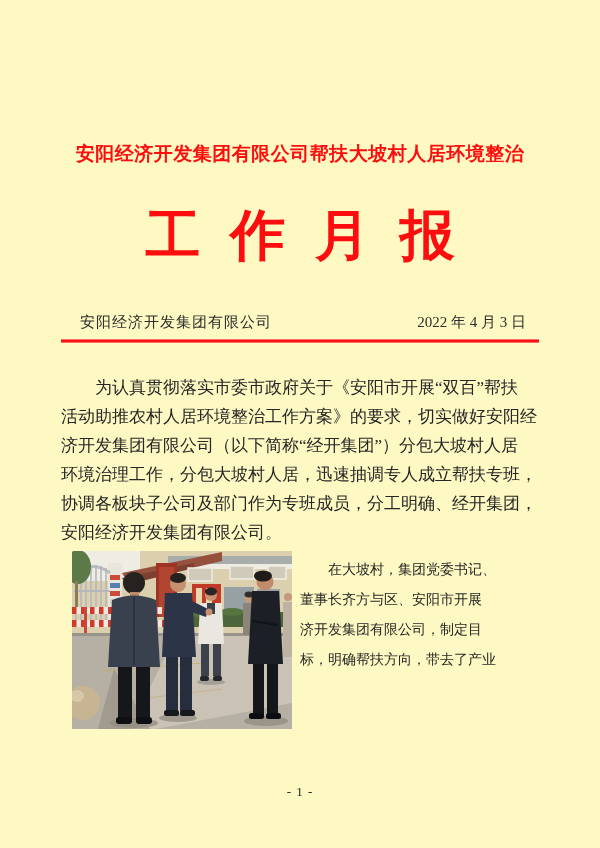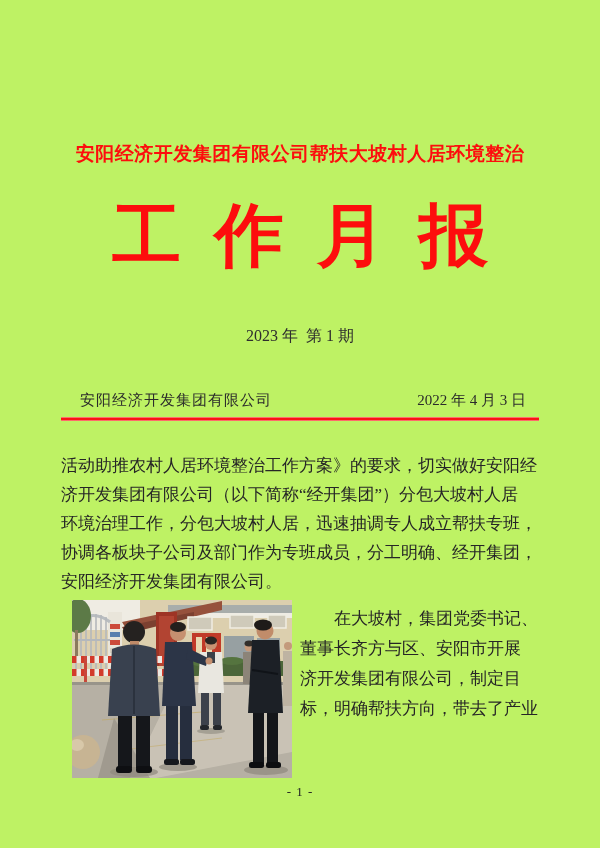--- a/index.html
+++ b/index.html
@@ -1,39 +1,39 @@
 <!DOCTYPE html>
 <html><head>
 <meta charset="utf-8">
 <style>
   html, body { margin: 0; padding: 0; background: #ffffff; }
   .page {
     position: relative;
     width: 600px;
     height: 848px;
     margin: 0 auto;
-    background: #bef264;
+    background: #fef9c3;
     overflow: hidden;
     color: #262626;
     font-family: "Liberation Serif", "DejaVu Serif", serif;
   }
   .doc-title {
     margin: 0;
     padding-top: 143px;
     font-size: 19px;
     line-height: 21px;
     font-weight: bold;
     color: #fd0d0d;
     text-align: center;
     letter-spacing: 0.5px;
     white-space: nowrap;
   }
   .masthead {
     margin-top: 40px;
-    font-size: 69px;
+    font-size: 55px;
     line-height: 64px;
     font-weight: bold;
     color: #fd0d0d;
     text-align: center;
     word-spacing: 16px;
     white-space: pre;
   }
   .issue-line {
     margin-top: 58px;
     font-size: 16px;
@@ -79,21 +79,21 @@
   .photo-fig {
     flex: 0 0 auto;
     margin: 2px 0 0 11px;
     width: 220px;
     height: 178px;
     line-height: 0;
   }
   .col-right {
     margin-left: 8px;
     padding-top: 6px;
-    font-size: 17px;
+    font-size: 14px;
   }
   .col-right .t-line { line-height: 30px; }
   .page-num {
     position: absolute;
     left: 0;
     right: 0;
     top: 784px;
     text-align: center;
     font-size: 13px;
     letter-spacing: 1px;
@@ -103,30 +103,30 @@
 </style>
 </head>
 <body>
 
 <div class="page">
 
   <h1 class="doc-title">安阳经济开发集团有限公司帮扶大坡村人居环境整治</h1>
 
   <div class="masthead">工 作 月 报</div>
 
-  <div class="issue-line">2023 年  第 1 期</div>
 
   <div class="info-row">
     <span class="org">安阳经济开发集团有限公司</span>
     <span class="date">2022 年 4 月 3 日</span>
   </div>
 
   <div class="red-rule"></div>
 
   <div class="body-block">
+    <div class="t-line indent">为认真贯彻落实市委市政府关于《安阳市开展“双百”帮扶</div>
     <div class="t-line">活动助推农村人居环境整治工作方案》的要求，切实做好安阳经</div>
     <div class="t-line">济开发集团有限公司（以下简称“经开集团”）分包大坡村人居</div>
     <div class="t-line">环境治理工作，分包大坡村人居，迅速抽调专人成立帮扶专班，</div>
     <div class="t-line">协调各板块子公司及部门作为专班成员，分工明确、经开集团，</div>
     <div class="t-line">安阳经济开发集团有限公司。</div>
 
     <div class="photo-row">
       <figure class="photo-fig">
         <svg viewBox="0 0 220 178" width="220" height="178" preserveAspectRatio="none" role="img">
 

